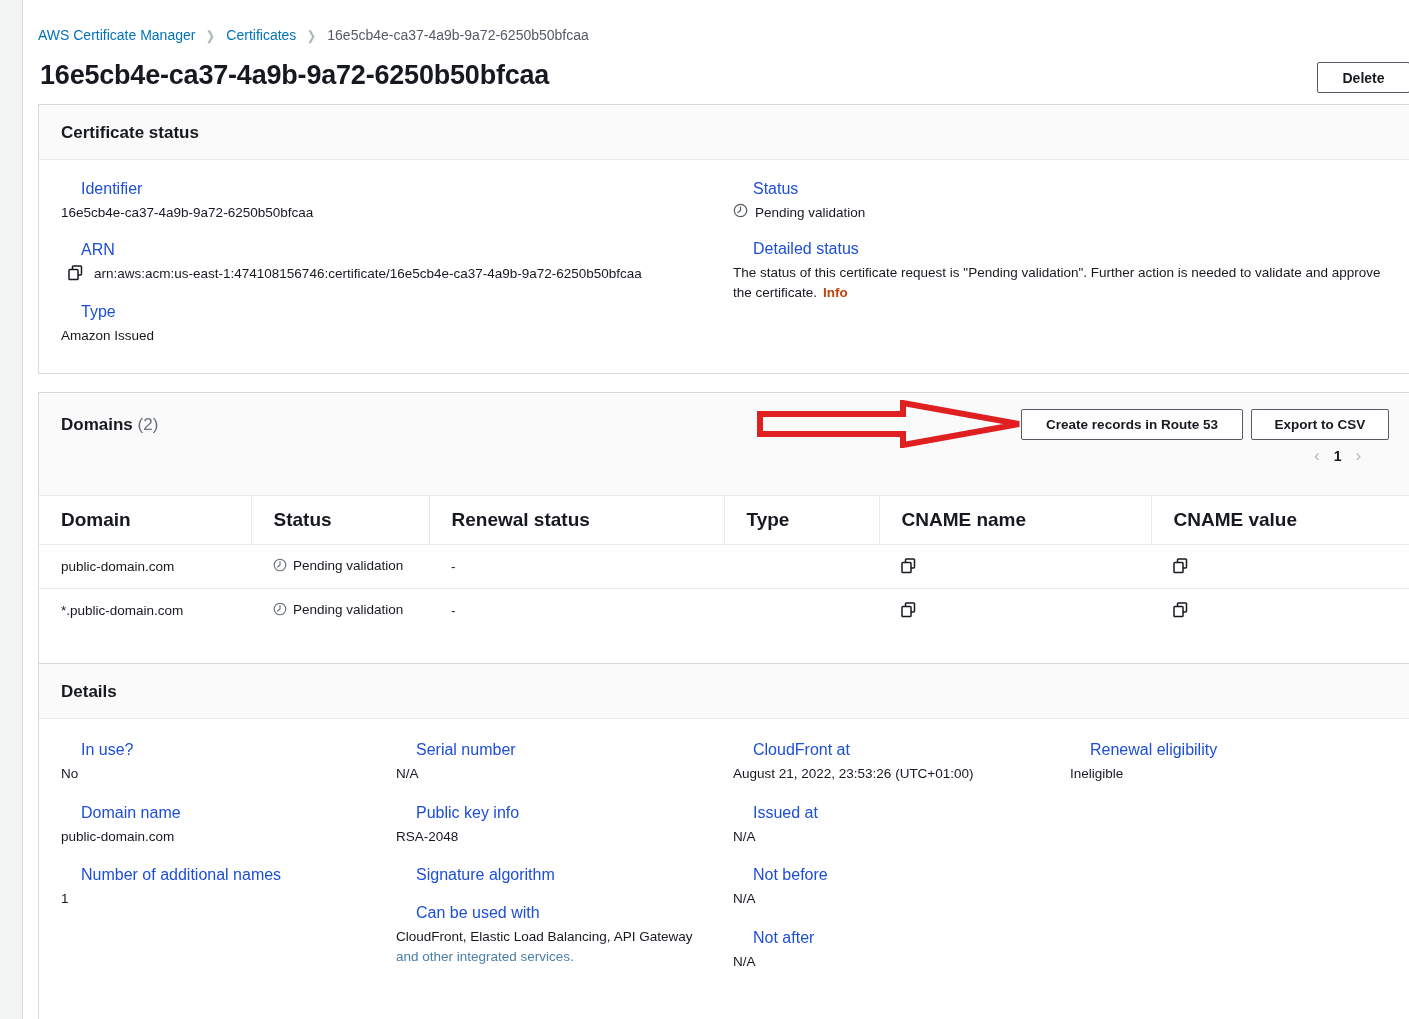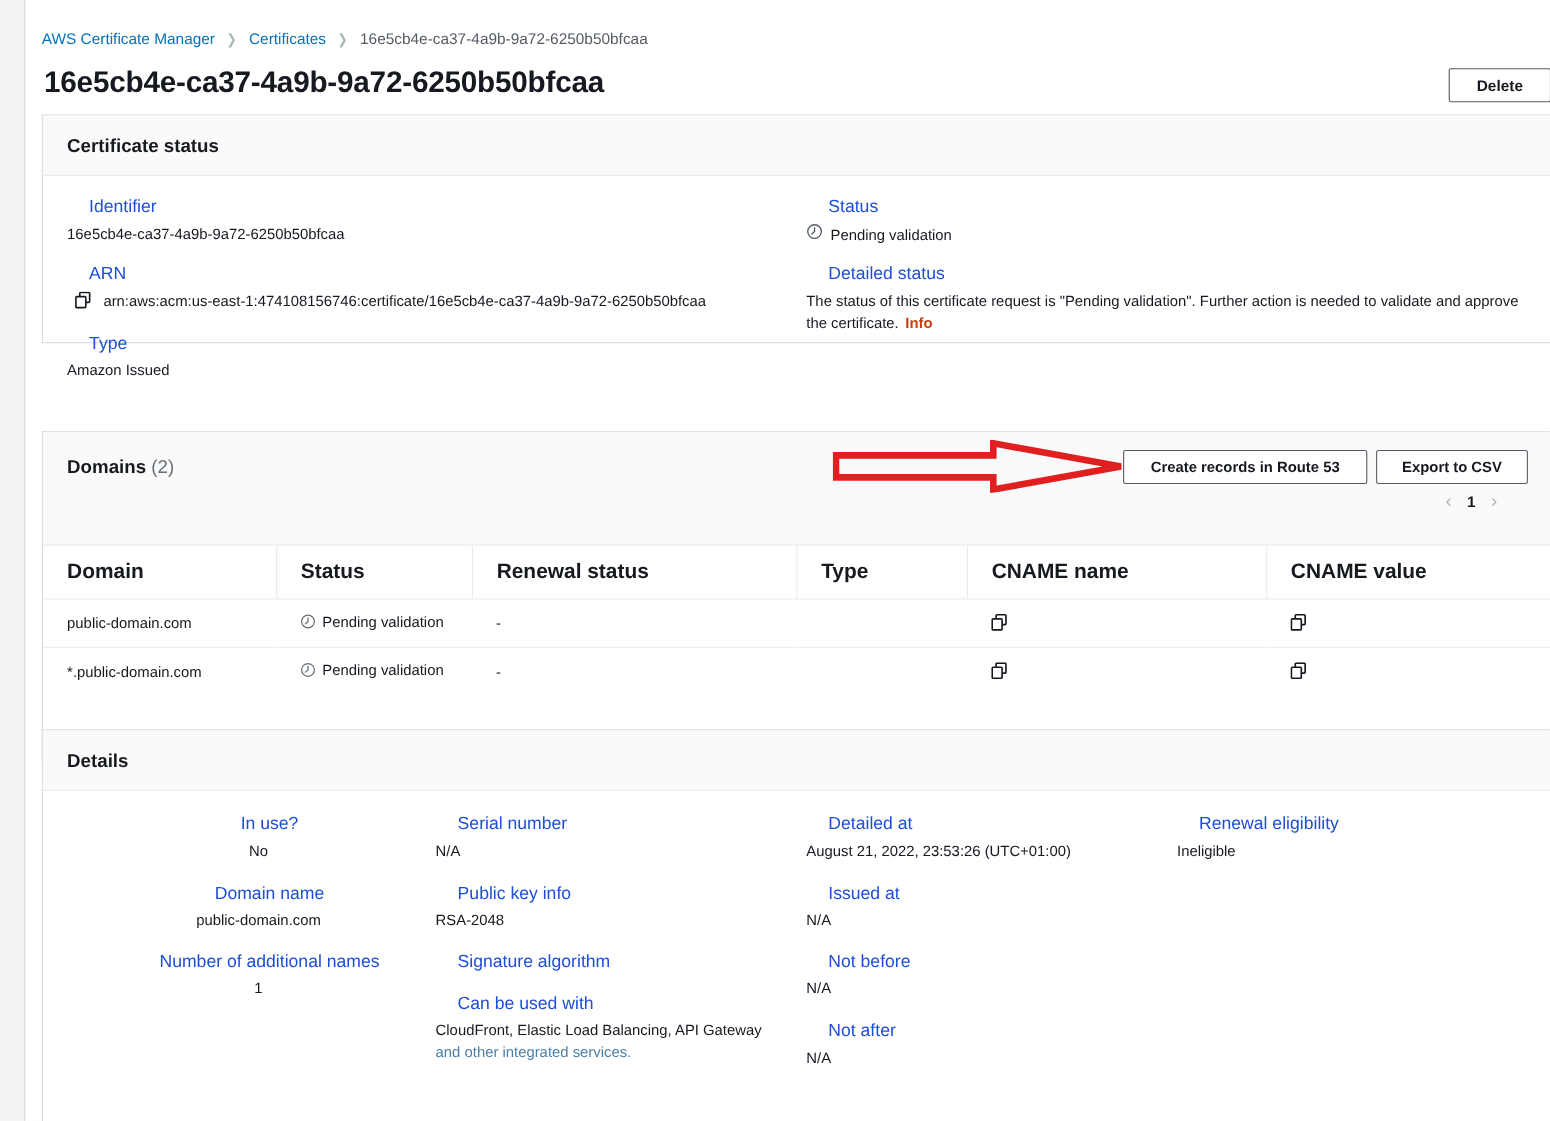--- a/index.html
+++ b/index.html
@@ -56,21 +56,21 @@
     background: #fafafa; border-bottom: 1px solid #e9ebed;
     padding: 18px 22px 16px 22px;
   }
   .card-title { font-size: 17px; font-weight: bold; color: #16191f; }
   .card-title .count { font-weight: normal; color: #687078; font-size: 17px; }
 
   .kv-label { font-size: 16px; color: #1d4ed8; margin-bottom: 5px; margin-left: 20px; }
   .kv-value { font-size: 13.5px; color: #16191f; line-height: 1.45; }
 
   
-  #status-card { top: 104px; height: 208px; }
+  #status-card { top: 104px; height: 270px; }
   .status-body { position: relative; height: 205px; }
   .sb-left { position: absolute; left: 22px; top: 20px; width: 660px; }
   .sb-right { position: absolute; left: 694px; top: 20px; width: 660px; }
   .field { margin-bottom: 18px; }
   .field:last-child { margin-bottom: 0; }
 
   .status-line { display: flex; align-items: center; gap: 7px; }
   .clock-icon { flex: 0 0 auto; display: block; }
   .pending-text { font-size: 13.5px; color: #16191f; }
 
@@ -109,21 +109,21 @@
   }
   table.domains tr:last-child td { border-bottom: none; }
   .colsep { border-left: 1px solid #e9ebed; }
   .cell-status { display: flex; align-items: flex-start; gap: 6px; line-height: 1.42; }
   .cell-status .clock-icon { margin-top: 2px; }
 
   
   #details-card { top: 663px; height: 360px; border-bottom: none; }
   .details-body { position: relative; height: 295px; }
   .dcol { position: absolute; top: 22px; }
-  #dcol1 { left: 36px; width: 320px; text-align: center; }
+  #dcol1 { left: 22px; width: 320px; }
   #dcol2 { left: 357px; width: 320px; }
   #dcol3 { left: 694px; width: 320px; }
   #dcol4 { left: 1031px; width: 320px; }
   .dfield { margin-bottom: 20px; }
   .link-text { color: #4a7ea8; }
 
   
   #annotation-arrow { position: absolute; left: 757px; top: 400px; pointer-events: none; }
 </style>
 </head>
@@ -337,21 +337,21 @@
           <div class="kv-label">Can be used with</div>
           <div class="kv-value" style="max-width:312px;">
             <span>CloudFront, Elastic Load Balancing, API Gateway</span>
             <span class="link-text">and other integrated services.</span>
           </div>
         </div>
       </div>
 
       <div class="dcol" id="dcol3">
         <div class="dfield">
-          <div class="kv-label">Detailed at</div>
+          <div class="kv-label">CloudFront at</div>
           <div class="kv-value">August 21, 2022, 23:53:26 (UTC+01:00)</div>
         </div>
         <div class="dfield">
           <div class="kv-label">Issued at</div>
           <div class="kv-value">N/A</div>
         </div>
         <div class="dfield">
           <div class="kv-label">Not before</div>
           <div class="kv-value">N/A</div>
         </div>

